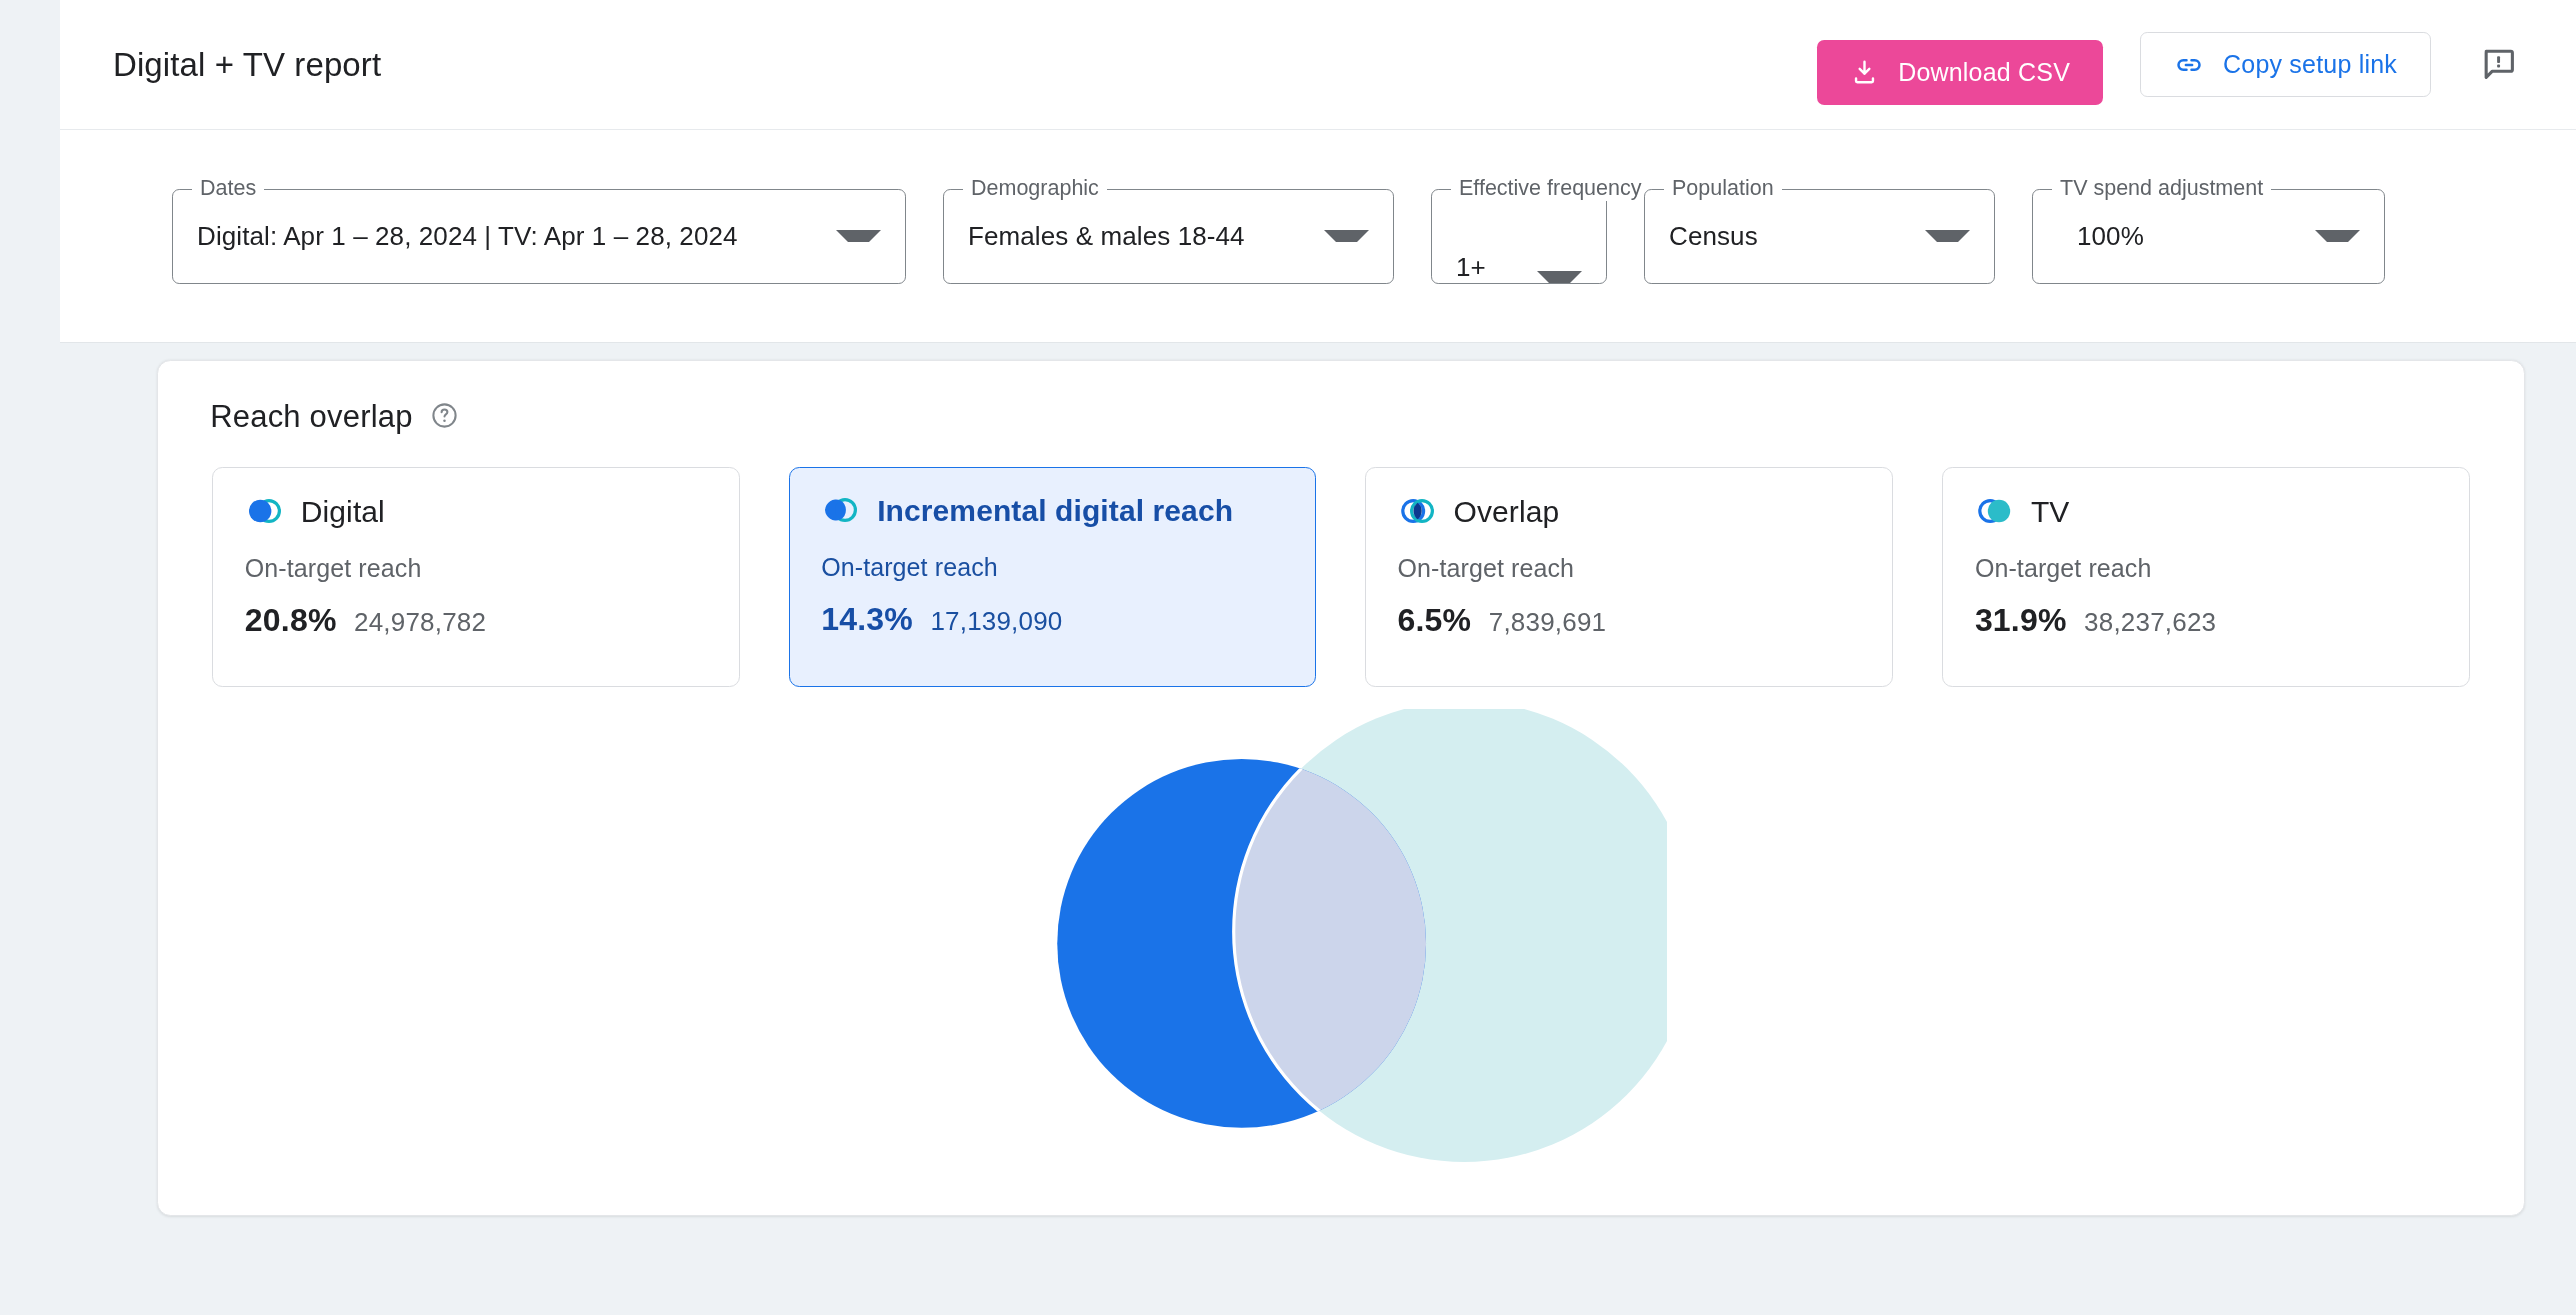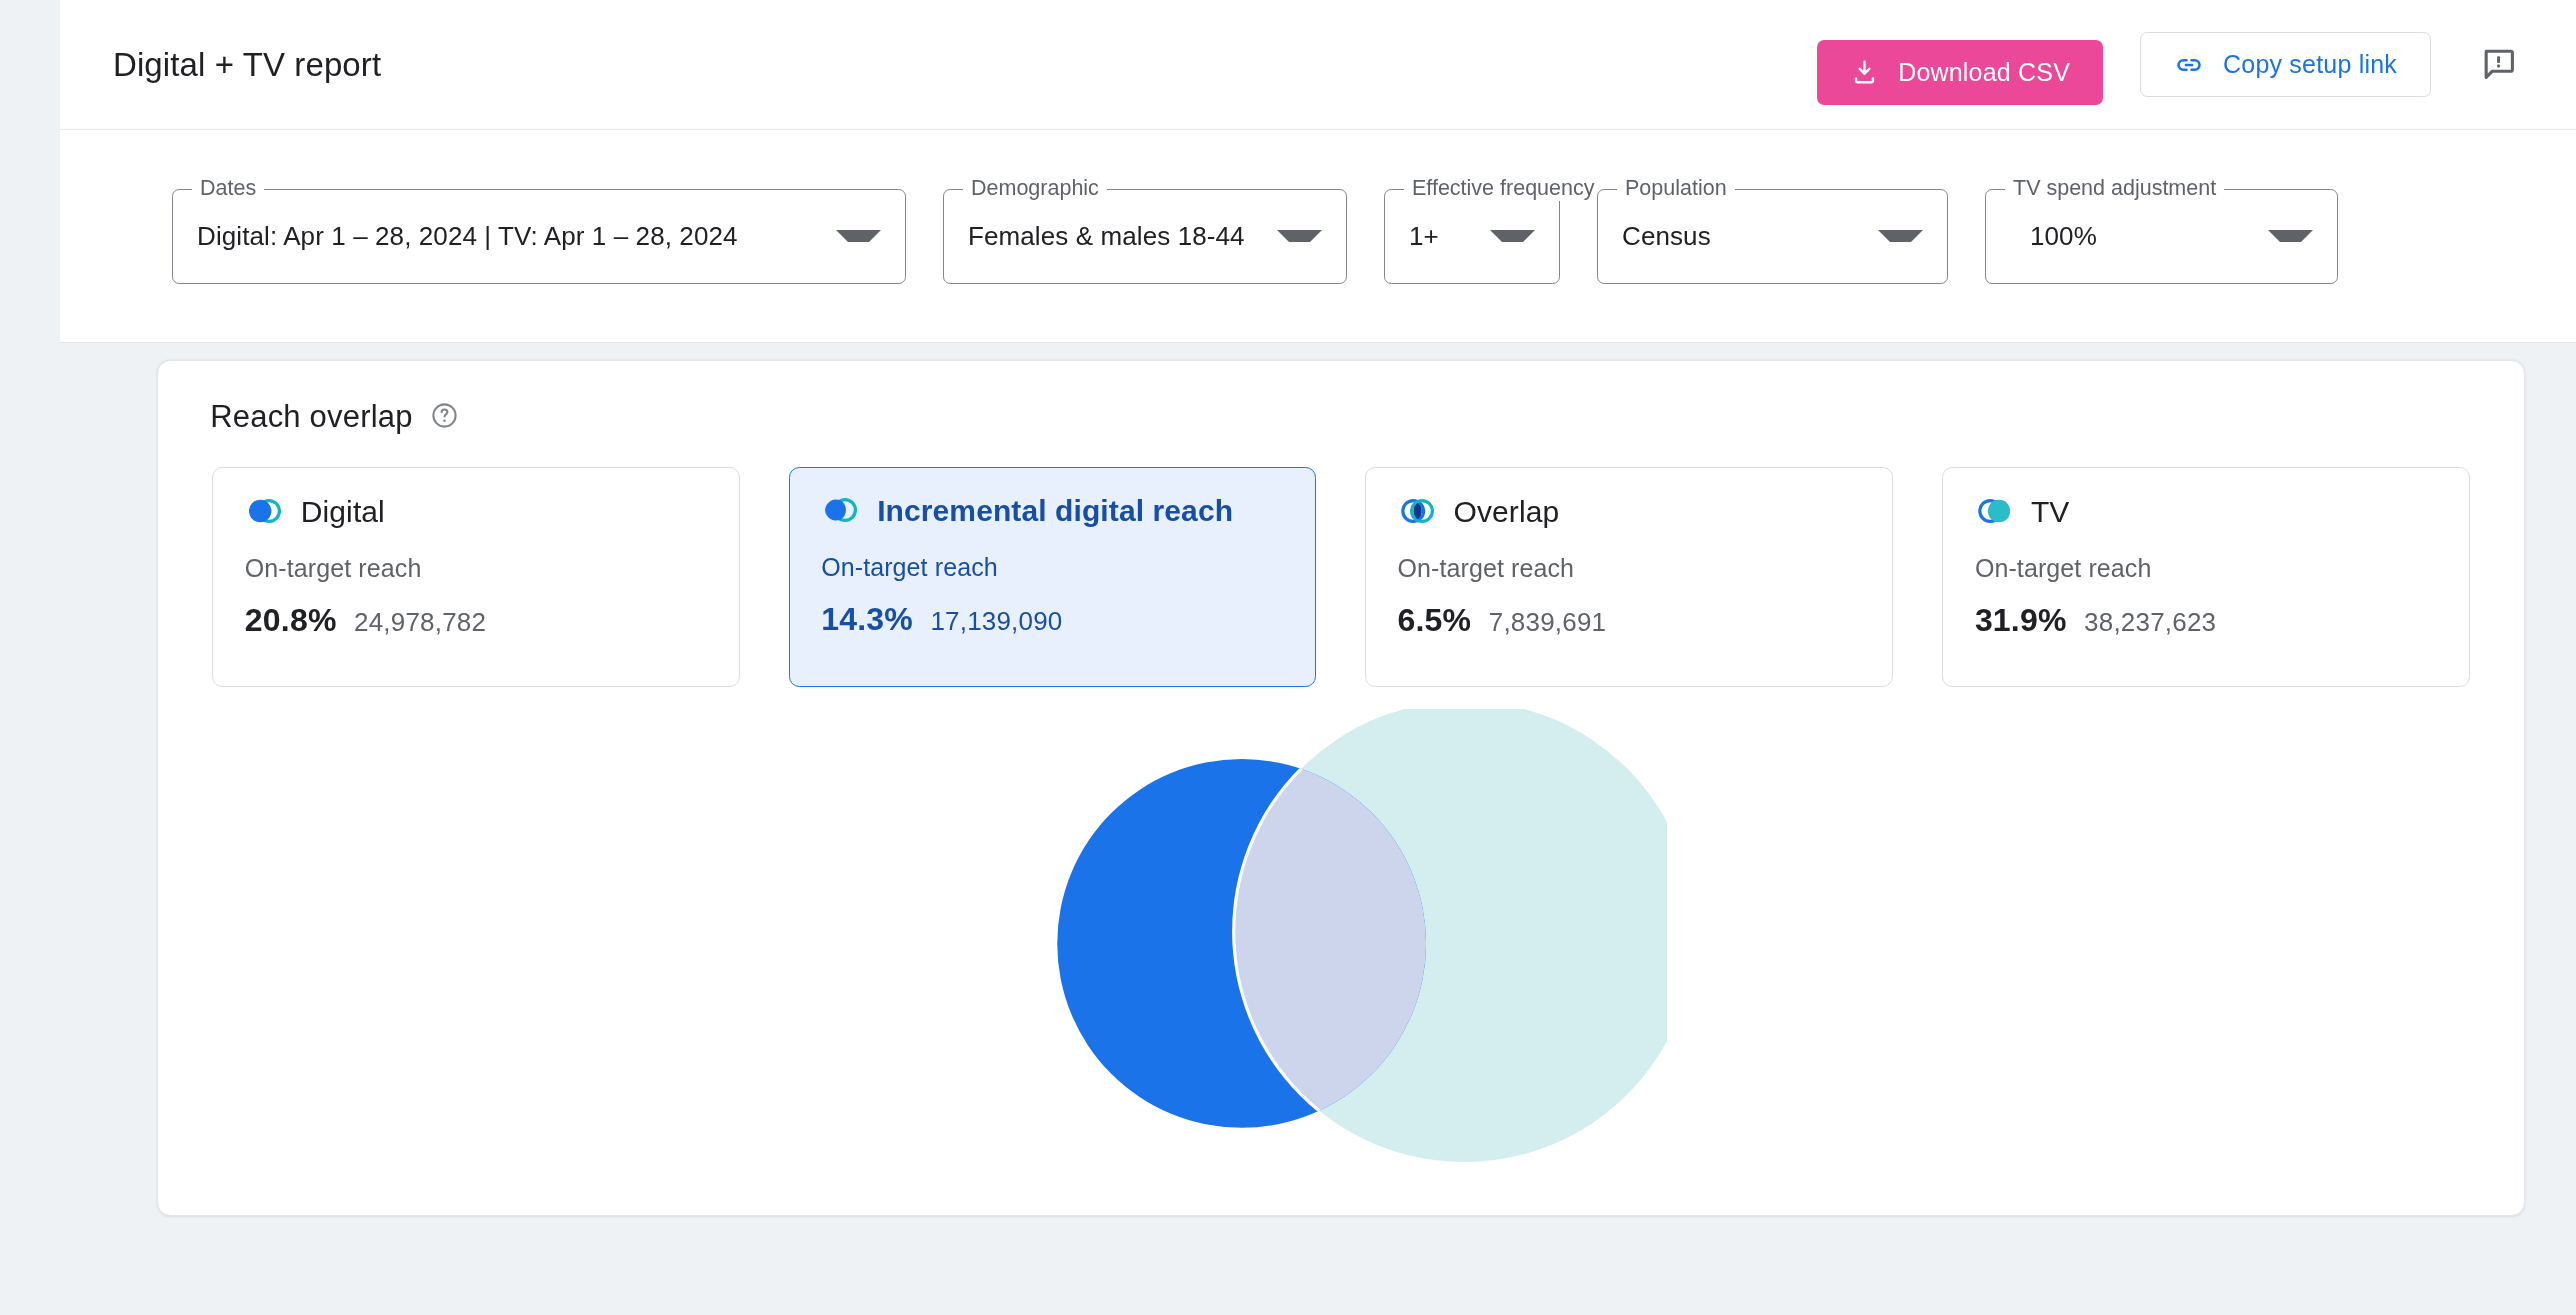--- a/index.html
+++ b/index.html
@@ -137,22 +137,22 @@
 
   .f-dates { width: 734px; }
   .f-demo  { width: 404px; }
   .f-freq  { width: 176px; flex: 0 0 auto; min-width: 176px; }
   .f-freq  { width: 176px; }
   .f-pop   { width: 350px; }
   .f-tv    { width: 352px; padding-left: 44px; }
 
   
   .f-dates { width: 734px; }
-  .f-demo  { width: 404px; }
-  .f-freq  { width: 162px; }
+  .f-demo  { width: 451px; }
+  .f-freq  { width: 162px; align-items: flex-end; }
   .f-pop   { width: 351px; }
   .f-tv    { width: 353px; }
 
   
   .content {
     position: absolute;
     left: 60px;
     top: 342px;
     right: 0;
     bottom: 0;

